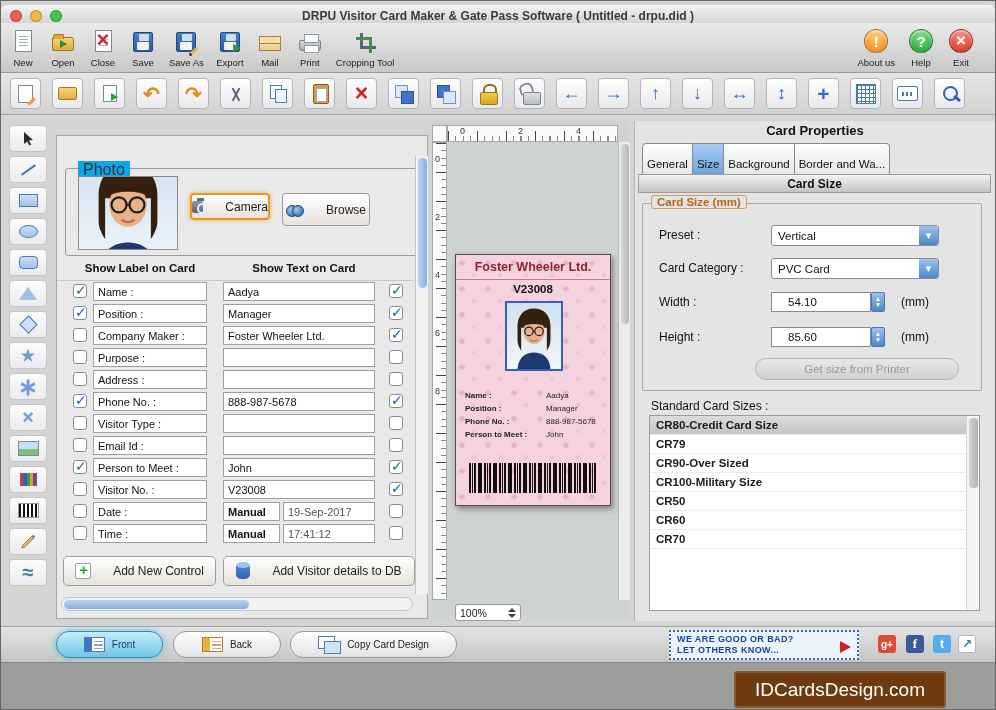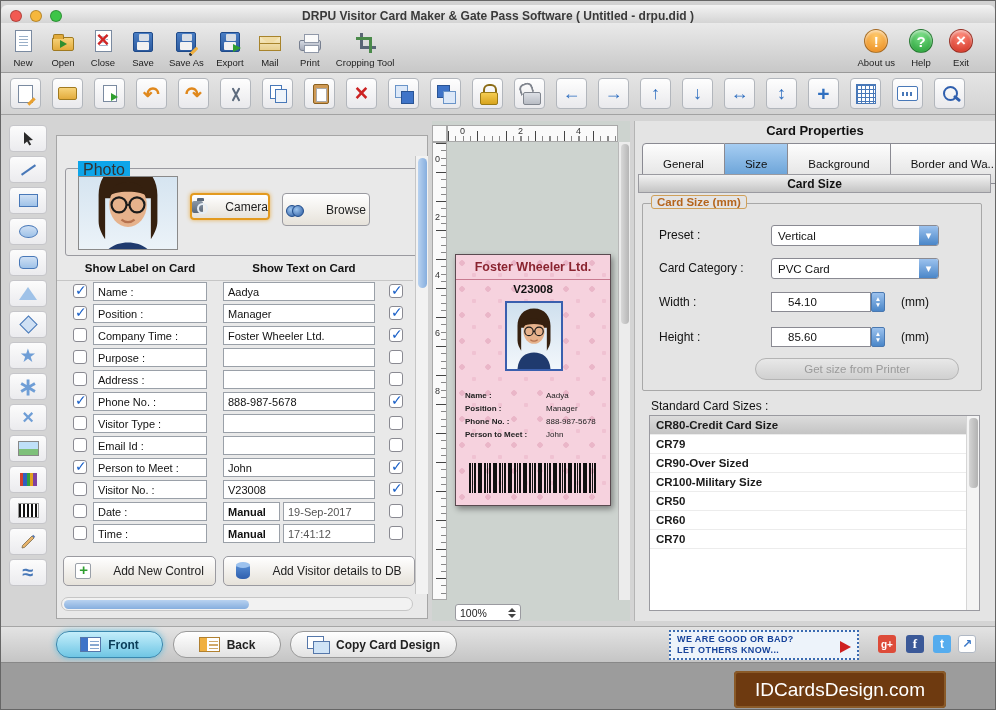--- a/index.html
+++ b/index.html
@@ -207,21 +207,21 @@
   .step{display:flex;flex-direction:column;gap:2px;cursor:default}
   .step i{display:block;width:0;height:0;border-left:4px solid transparent;border-right:4px solid transparent}
   .step .up{border-bottom:4px solid #444}
   .step .dn{border-top:4px solid #444}
 
   
   .props{position:absolute;left:633px;top:120px;width:361px;height:500px;background:#e4e4e4;border-left:1px solid #b4b4b4}
   .props-title{position:absolute;top:2px;left:0;right:0;text-align:center;font-weight:bold;font-size:13px;color:#111}
   .tabs{position:absolute;top:22px;left:7px;display:flex}
   .tab{height:41px;border:1px solid #8a8a92;border-left:none;background:linear-gradient(#fdfdfd,#e0e0e0);
-       display:flex;align-items:center;justify-content:center;font-size:11.5px;color:#111;padding:0 20px;white-space:nowrap;cursor:default}
+       display:flex;align-items:center;justify-content:center;font-size:11.5px;color:#111;padding:0 4px;white-space:nowrap;cursor:default}
   .tab:first-child{border-left:1px solid #8a8a92;border-radius:4px 0 0 4px}
   .tab:last-child{border-radius:0 4px 4px 0}
   .tab.active{background:linear-gradient(#a6cdf2,#5e9ad2)}
   .cs-bar{position:absolute;top:53px;left:3px;right:4px;height:19px;background:linear-gradient(#f2f2f2,#c4c4c4);
           border:1px solid #9a9aa0;display:flex;align-items:center;justify-content:center;font-weight:bold;font-size:12px;color:#111}
   .grp{position:absolute;top:82px;left:7px;width:340px;height:188px;border:1px solid #a8a8a8;border-radius:2px}
   .grp-legend{position:absolute;top:-9px;left:8px;background:#e4e4e4;padding:0 5px;font-size:11.5px;font-weight:bold;
               color:#b5651d;border:1px solid #cfa05a;border-radius:3px}
   .plabel{position:absolute;font-size:12px;color:#111;white-space:nowrap}
   .dd{position:absolute;width:168px;height:21px;background:#fff;border:1px solid #8a8a92;border-radius:3px;
@@ -242,21 +242,21 @@
   .szrow{height:19px;display:flex;align-items:center;padding:0 6px;font-size:11.5px;font-weight:bold;color:#1a1a1a;
          border-bottom:1px solid #ececec;cursor:default}
   .szrow.selected{background:linear-gradient(#dcdcdc,#c4c4c4)}
   .szscroll{position:absolute;top:0;right:0;bottom:0;width:13px;background:#f4f4f4;border-left:1px solid #d6d6d6}
   .szthumb{position:absolute;top:2px;left:2px;width:9px;height:70px;border-radius:4px;background:linear-gradient(90deg,#d4d4d4,#b2b2b2)}
 
   
   .bottombar{position:absolute;top:625px;left:0;right:0;height:36px;background:linear-gradient(#e3e3e3,#c5c5c5);border-top:1px solid #a6a6a6}
   .btn-pill{position:absolute;top:4px;height:27px;border-radius:13px;border:1px solid #9a9a9a;
             background:linear-gradient(#ffffff,#e2e2e2);display:flex;align-items:center;justify-content:center;gap:7px;
-            font-size:12px;font-weight:bold;color:#222;padding:4px 10px;cursor:default}
+            font-size:10px;font-weight:normal;color:#222;padding:4px 10px;cursor:default}
   .btn-front{left:55px;width:107px;background:linear-gradient(#c4eefb,#6fc6e4);border:1px solid #3a88ae;
              box-shadow:0 0 6px #63bede;color:#0a3c58}
   .btn-back{left:172px;width:108px}
   .btn-copy{left:289px;width:167px}
   .bi-card{width:21px;height:15px;border:1px solid #5577aa;background:linear-gradient(90deg,#3f74c8 0 7px,#fff 7px);position:relative}
   .bi-card::after{content:"";position:absolute;left:9px;top:3px;width:9px;height:9px;
                   background:repeating-linear-gradient(#88a8d0 0 1.5px,transparent 1.5px 3.5px)}
   .bi-card2{width:21px;height:15px;border:1px solid #b08030;background:linear-gradient(90deg,#f0b040 0 7px,#fff 7px);position:relative}
   .bi-card2::after{content:"";position:absolute;left:9px;top:3px;width:9px;height:9px;
                    background:repeating-linear-gradient(#d0a868 0 1.5px,transparent 1.5px 3.5px)}
@@ -554,21 +554,21 @@
         <span class="cb cb-r checked"></span>
       </div>
       <div class="fsrow">
         <span class="cb cb-l checked"></span>
         <div class="fld fld-lbl">Position :</div>
         <div class="fld fld-val">Manager</div>
         <span class="cb cb-r checked"></span>
       </div>
       <div class="fsrow">
         <span class="cb cb-l"></span>
-        <div class="fld fld-lbl">Company Time :</div>
+        <div class="fld fld-lbl">Company Maker :</div>
         <div class="fld fld-val">Foster Wheeler Ltd.</div>
         <span class="cb cb-r checked"></span>
       </div>
       <div class="fsrow">
         <span class="cb cb-l"></span>
         <div class="fld fld-lbl">Purpose :</div>
         <div class="fld fld-val"></div>
         <span class="cb cb-r"></span>
       </div>
       <div class="fsrow">

